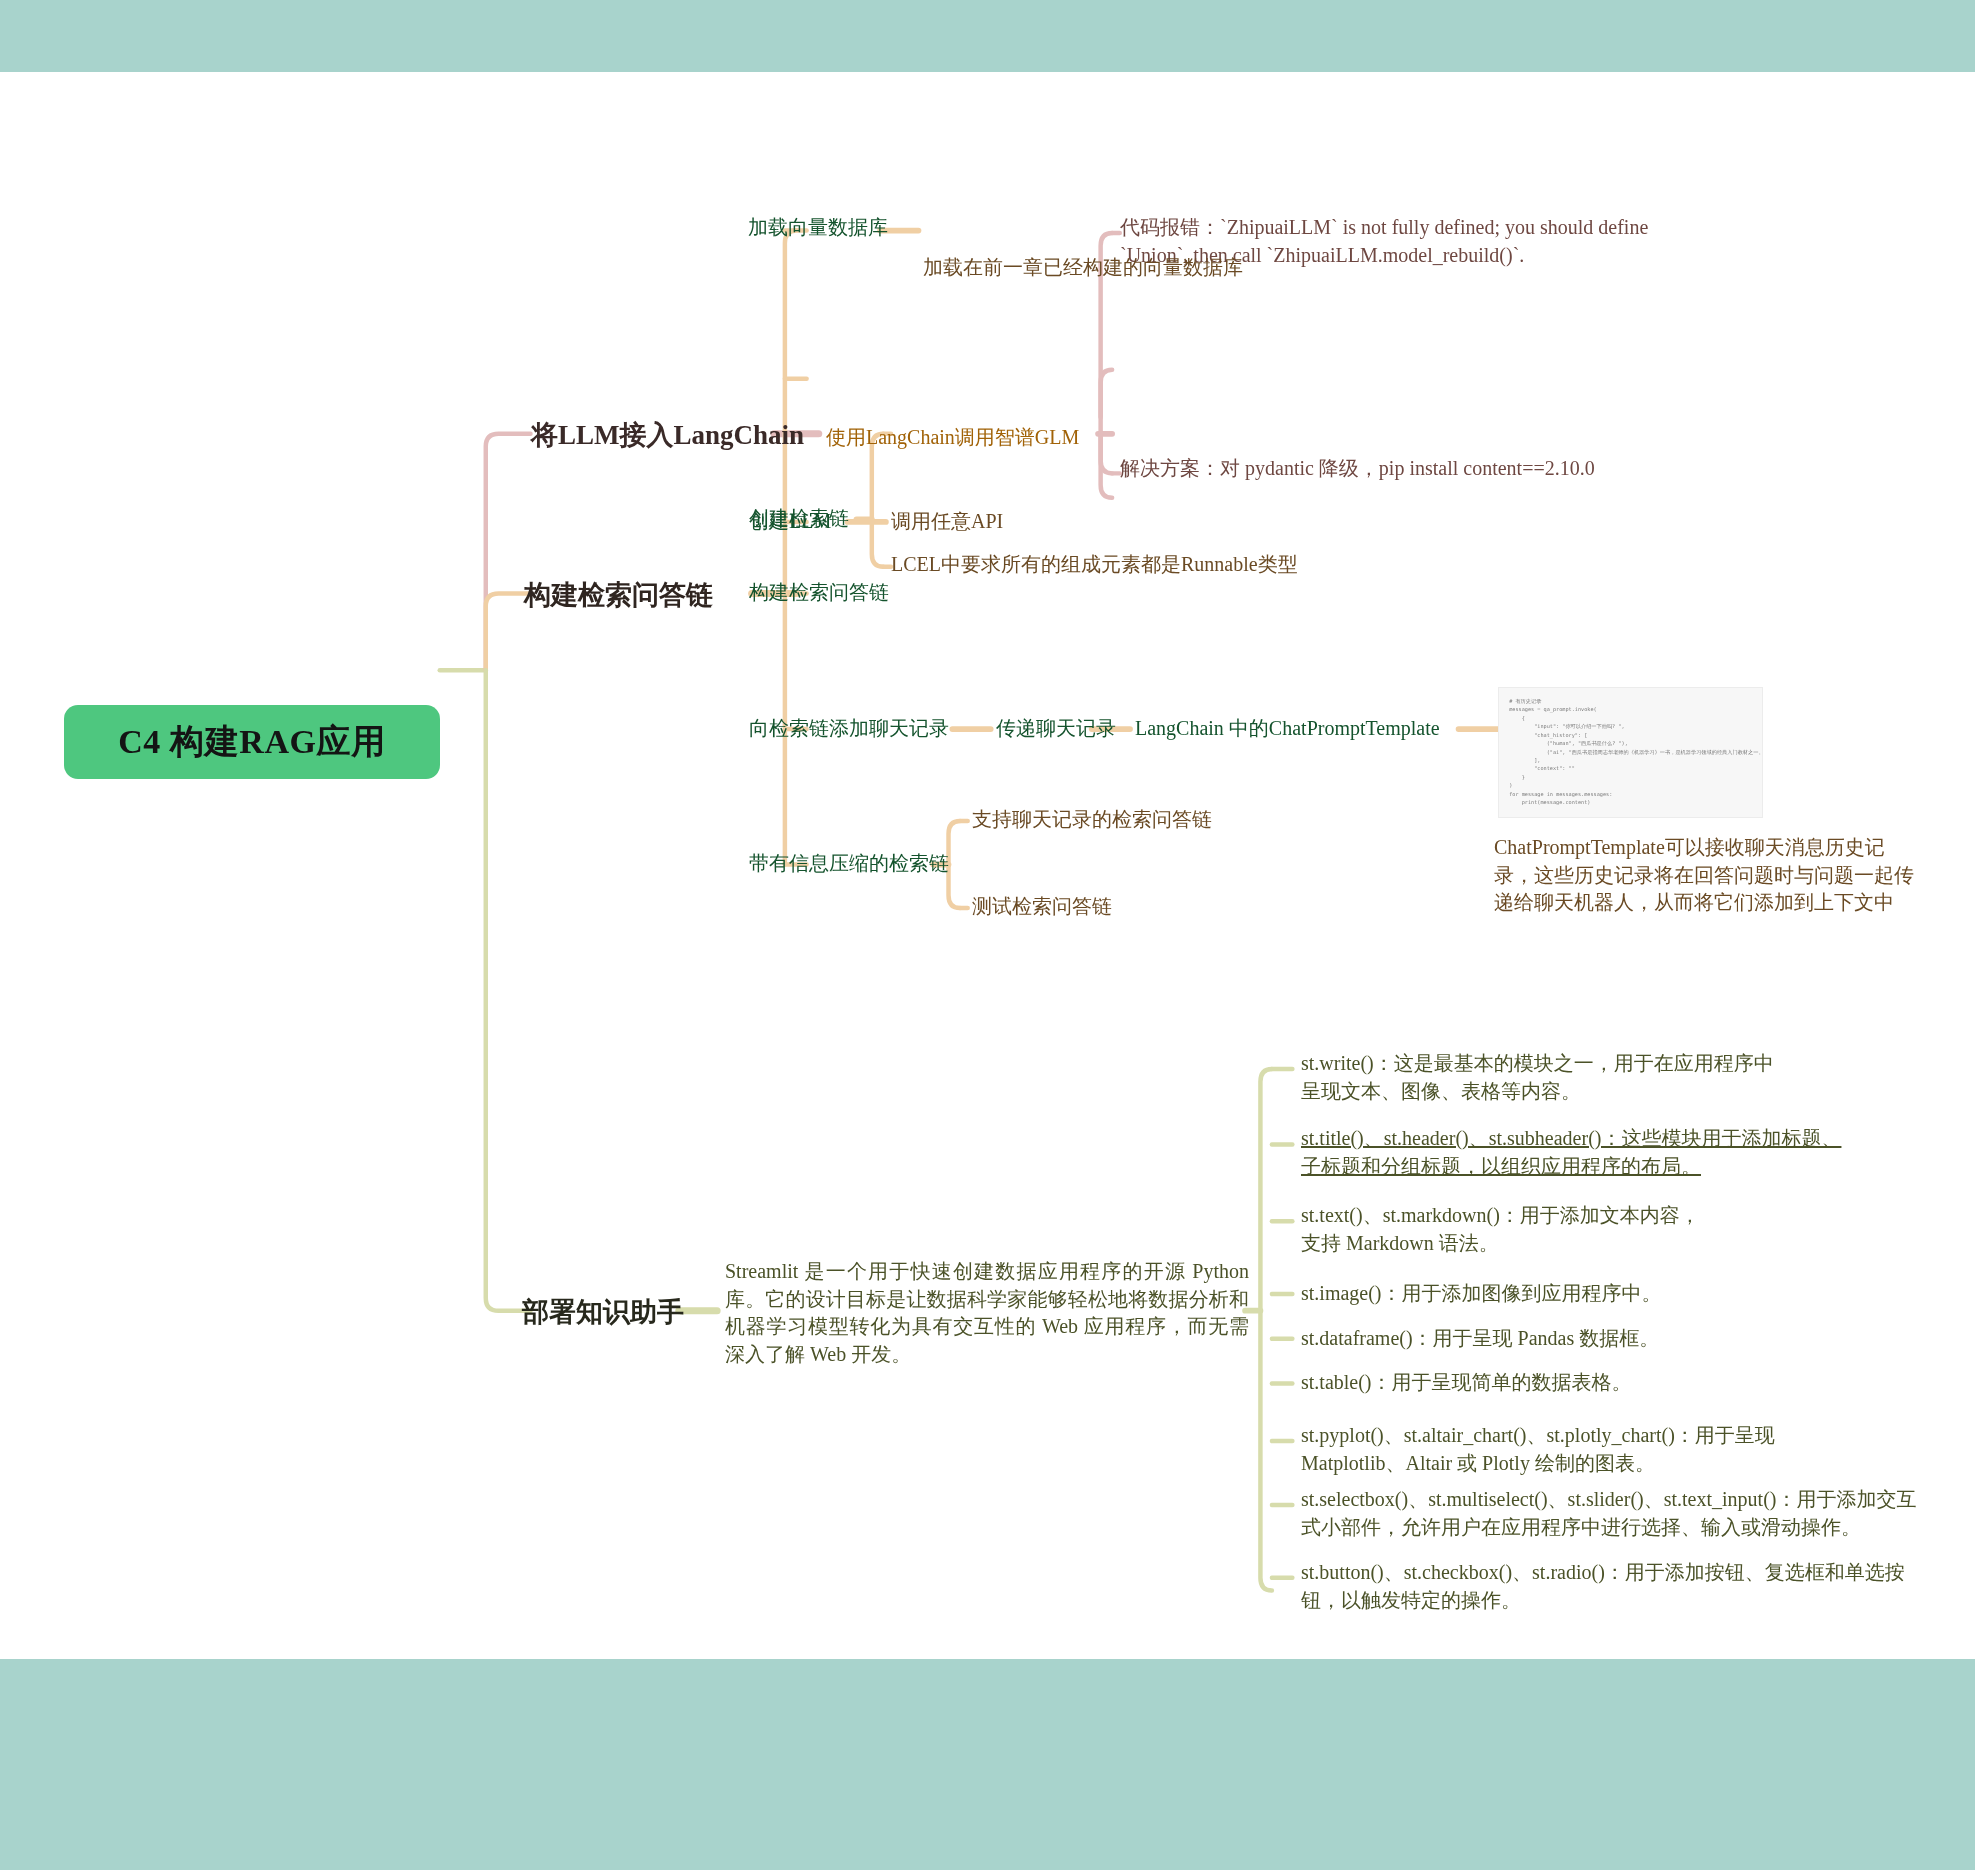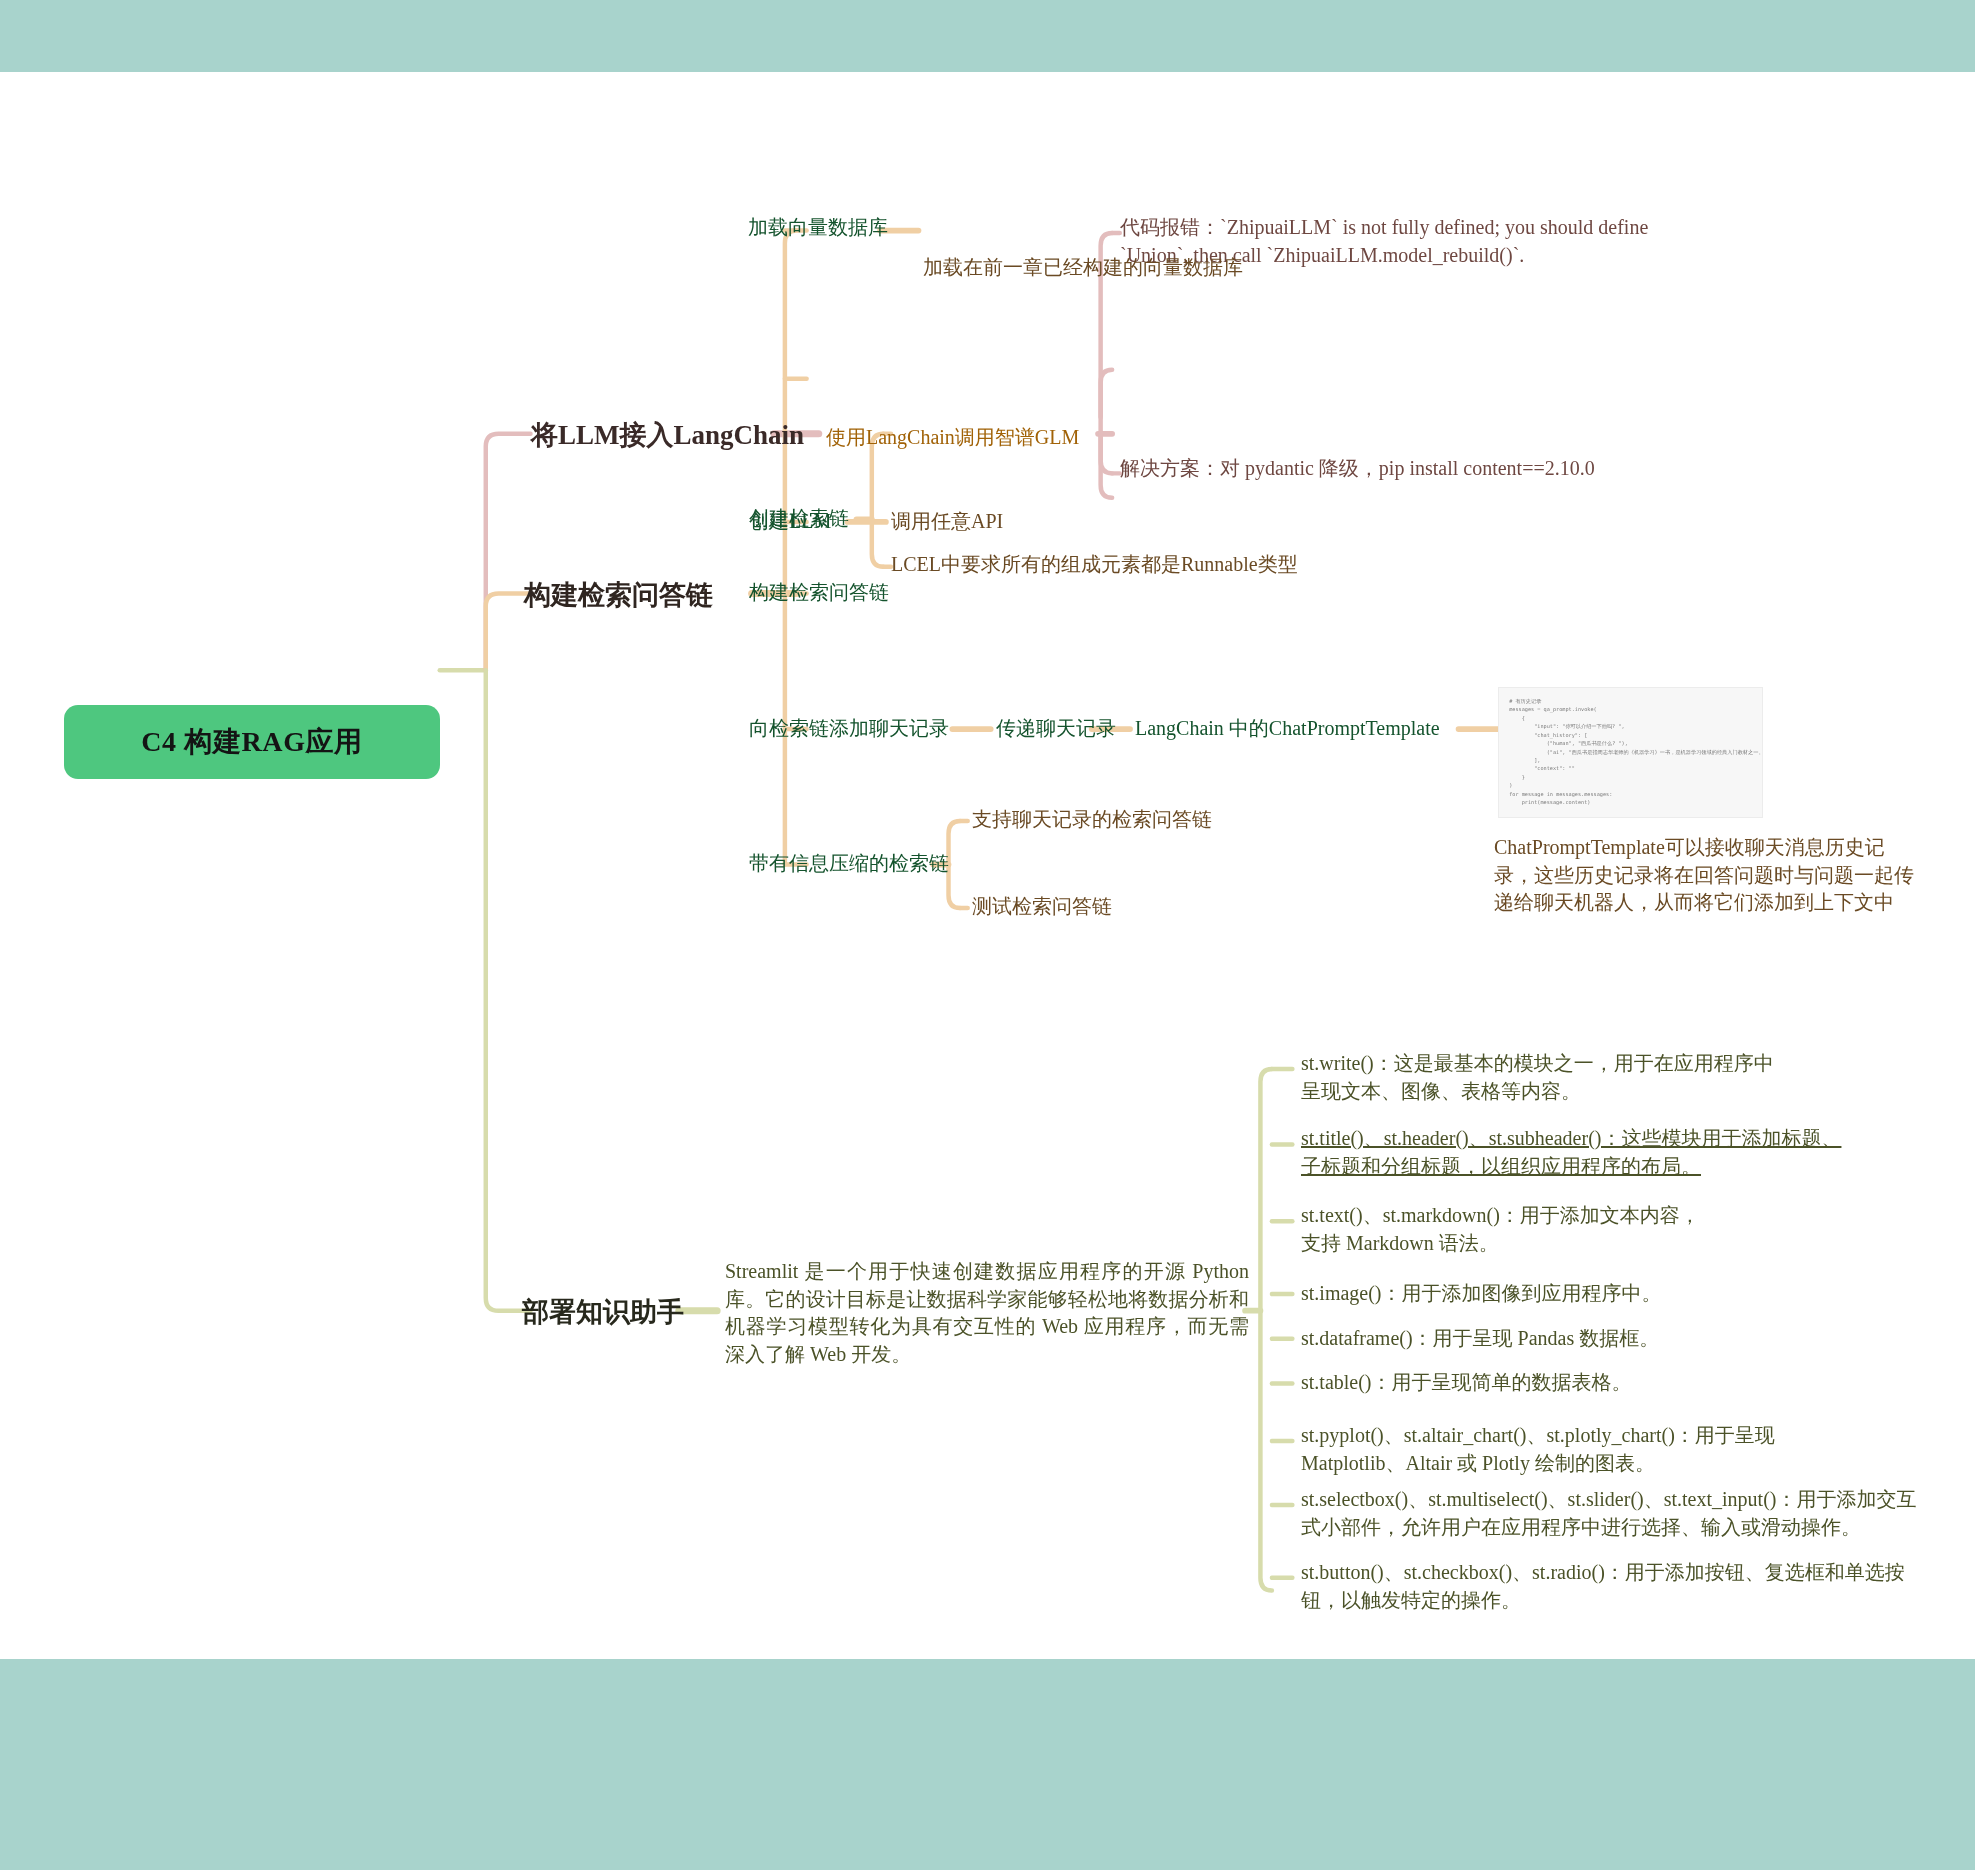--- a/index.html
+++ b/index.html
@@ -22,21 +22,21 @@
 
   
   #root-node {
     left:64px; top:633px;
     width:376px; height:74px;
     background:#4ec77f;
     border-radius:14px;
     display:flex; align-items:center; justify-content:center;
   }
   #root-node .root-label {
-    font-size:28px; font-weight:700; color:#141414; letter-spacing:0.6px;
+    font-size:34px; font-weight:700; color:#141414; letter-spacing:0.6px;
     white-space:nowrap;
   }
 
   
   .l1 { font-size:27px; font-weight:700; white-space:nowrap; }
   .l1.pink   { color:#3a2a28; }
   .l1.orange { color:#2f2520; }
   .l1.olive  { color:#27281c; }
 
   

